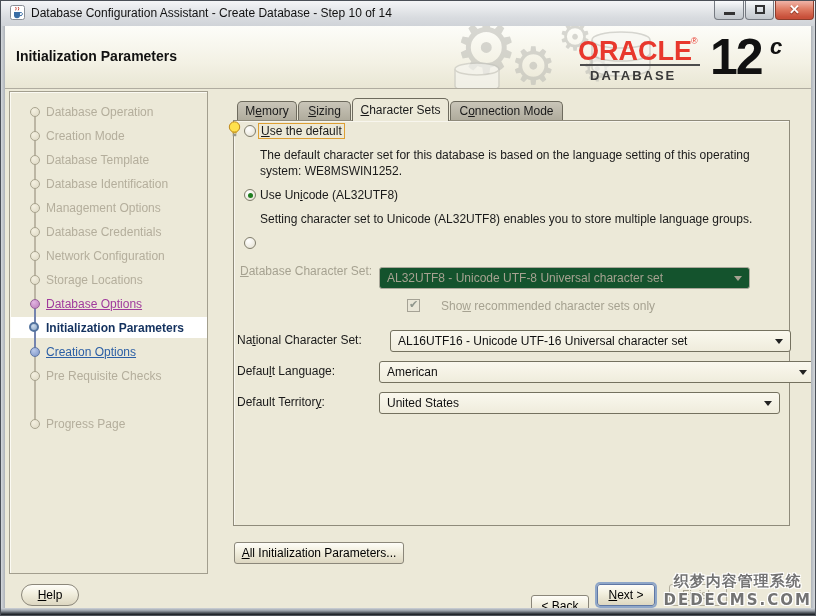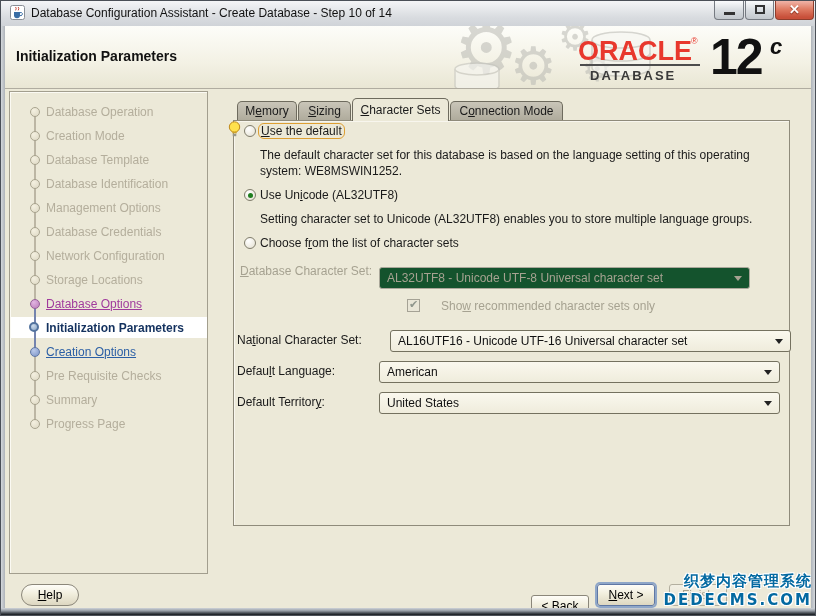--- a/index.html
+++ b/index.html
@@ -107,22 +107,22 @@
   
   .btn {
     position:absolute; height:22px; font-size:12px; color:#000; text-align:center; line-height:20px;
     background:linear-gradient(#fefdf8, #f1eedd 45%, #ddd7c1); border:1px solid #8b877a; border-radius:3px;
     cursor:pointer; z-index:4; white-space:nowrap;
   }
   .btn.focus-ring { box-shadow:0 0 0 2px #8ea6c8; border-color:#5f77a4; }
   .btn.disabled { color:#a6a291; background:linear-gradient(#f2f0e4,#e7e3d2); border-color:#b3af9f; cursor:default; }
   
   #watermark {
-    position:absolute; right:3px; bottom:6px; text-align:right; z-index:40;
-    color:#0369a1; font-weight:bold;
+    position:absolute; right:3px; bottom:6px; text-align:center; z-index:40;
+    color:#737373; font-weight:bold;
     text-shadow:-1px -1px 0 #fff, 1px -1px 0 #fff, -1px 1px 0 #fff, 1px 1px 0 #fff, 0 0 2px #fff;
   }
   #watermark .wm1 { font-size:15px; letter-spacing:1px; }
   #watermark .wm2 { font-size:15px; letter-spacing:2px; font-family:"DejaVu Sans", sans-serif; }
   u { text-decoration:underline; }
 </style>
 </head>
 <body>
 
 <div id="window">
@@ -223,24 +223,20 @@
         <span class="step-label current">Initialization Parameters</span>
       </div>
     <div class="step" style="top:250px">
         <span class="dot link"></span>
         <span class="step-label link">Creation Options</span>
       </div>
     <div class="step" style="top:274px">
         <span class="dot pending"></span>
         <span class="step-label pending">Pre Requisite Checks</span>
       </div>
-    <div class="step" style="top:298px">
-        <span class="dot pending"></span>
-        <span class="step-label pending">Summary</span>
-      </div>
     <div class="step" style="top:322px">
         <span class="dot pending"></span>
         <span class="step-label pending">Progress Page</span>
       </div>
   </div>
 
   <div class="tab" style="left:236px; width:60px;">M<u>e</u>mory</div>
   <div class="tab" style="left:297px; width:53px;"><u>S</u>izing</div>
   <div class="tab active" style="left:351px; width:97px;"><u>C</u>haracter Sets</div>
   <div class="tab" style="left:449px; width:113px;">C<u>o</u>nnection Mode</div>
@@ -249,59 +245,59 @@
 
   <span class="bulb">
     <svg width="13" height="18" viewBox="0 0 13 18">
       <circle cx="6.5" cy="6" r="5.2" fill="#ffe14d" stroke="#c08a1a"></circle>
       <path d="M4.3 10.8 h4.4 v1.6 h-4.4 z" fill="#cda22b"></path>
       <rect x="4.7" y="12.8" width="3.6" height="2.4" fill="#98978a"></rect>
     </svg>
   </span>
 
   <span class="radio" style="left:243px; top:124px;"></span>
-  <span class="rlabel focused" style="left:257px; top:122px;border-radius:6px;"><u>U</u>se the default</span>
+  <span class="rlabel focused" style="left:257px; top:122px;"><u>U</u>se the default</span>
   <div class="desc" style="left:259px; top:146px; width:505px;">The default character set for this database is based on the language setting of this operating system: WE8MSWIN1252.</div>
 
   <span class="radio selected" style="left:243px; top:188px;"></span>
   <span class="rlabel" style="left:259px; top:187px;">Use Un<u>i</u>code (AL32UTF8)</span>
   <div class="desc" style="left:259px; top:210px; width:520px;">Setting character set to Unicode (AL32UTF8) enables you to store multiple language groups.</div>
 
   <span class="radio" style="left:243px; top:236px;"></span>
-  <span class="rlabel" style="left:259px; top:235px;">Choose f<u>r</u>om the list of character sets</span>
 
   <span class="flabel disabled" style="left:239px; top:263px;"><u>D</u>atabase Character Set:</span>
   <div class="dropdown disabled" style="left:378px; top:266px; width:371px;">
     <span>AL32UTF8 - Unicode UTF-8 Universal character set</span>
     <span class="arrow"></span>
   </div>
 
   <span class="checkbox" style="left:406px; top:298px;">
     <span class="check">✔</span>
   </span>
   <span class="flabel disabled" style="left:424px; top:298px;margin-left:16px;">Sho<u>w</u> recommended character sets only</span>
 
   <span class="flabel" style="left:236px; top:332px;">Na<u>t</u>ional Character Set:</span>
   <div class="dropdown" style="left:378px; top:329px; width:401px;margin-left:11px;">
     <span>AL16UTF16 - Unicode UTF-16 Universal character set</span>
     <span class="arrow"></span>
   </div>
 
   <span class="flabel" style="left:236px; top:363px;">Defau<u>l</u>t Language:</span>
-  <div class="dropdown" style="left:378px; top:360px; width:401px;">
+  <div class="dropdown" style="left:378px; top:360px; width:436px;">
     <span>American</span>
     <span class="arrow"></span>
   </div>
 
   <span class="flabel" style="left:236px; top:394px;">Default Territor<u>y</u>:</span>
   <div class="dropdown" style="left:378px; top:391px; width:401px;">
     <span>United States</span>
     <span class="arrow"></span>
   </div>
 
+  <button class="btn" style="left:233px; top:541px; width:170px;"><u>A</u>ll Initialization Parameters...</button>
   <button class="btn" style="left:20px;  top:583px; width:58px;border-radius:11px;"><u>H</u>elp</button>
   <button class="btn" style="left:530px; top:583px; width:58px;margin-top:11px;">&lt; <u>B</u>ack</button>
   <button class="btn focus-ring" style="left:596px; top:583px; width:58px;"><u>N</u>ext &gt;</button>
   <button class="btn disabled" style="left:668px; top:583px; width:58px;"><u>F</u>inish</button>
 
   <div id="watermark">
     <div class="wm1">织梦内容管理系统</div>
     <div class="wm2">DEDECMS.COM</div>
   </div>
 

